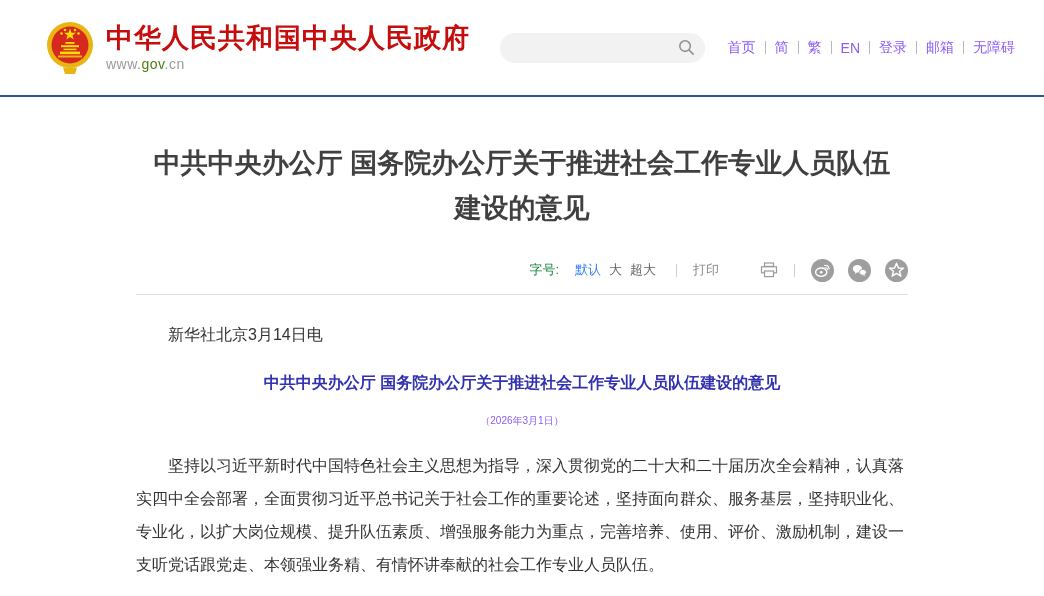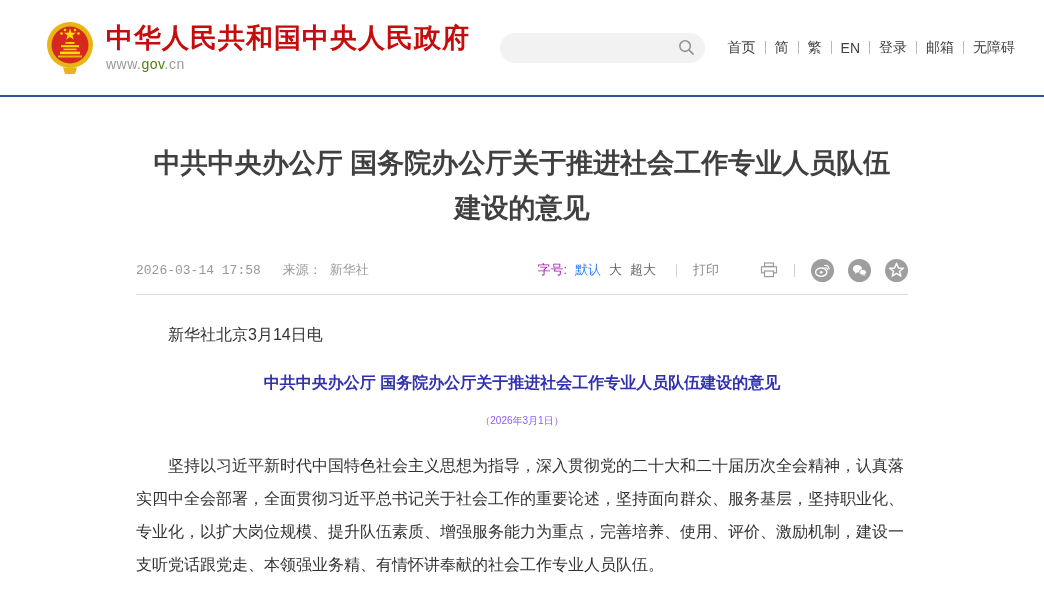--- a/index.html
+++ b/index.html
@@ -53,21 +53,21 @@
   }
   .search-icon { width: 17px; height: 17px; cursor: pointer; flex: 0 0 auto; }
   .top-nav {
     display: flex;
     align-items: center;
     margin-left: 14px;
     font-size: 14px;
     color: #3a3a3a;
     white-space: nowrap;
   }
-  .top-nav .nav-link { padding: 0 9px; cursor: pointer; color: #404040; }
+  .top-nav .nav-link { padding: 0 9px; cursor: pointer; color: #8b5cf6; }
   .top-nav .nav-sep { width: 1px; height: 13px; background: #b9b9b9; }
   
   .article { width: 772px; margin: 0 auto; padding-top: 44px; }
   .article-title {
     font-size: 27px;
     font-weight: bold;
     color: #404040;
     text-align: center;
     line-height: 45px;
     margin: 0 10px 28px;
@@ -76,21 +76,21 @@
     display: flex;
     align-items: center;
     font-size: 13px;
     color: #999;
     height: 22px;
   }
   .meta-left { display: flex; align-items: center; }
   .meta-date { margin-right: 22px; font-family: "Liberation Mono", "DejaVu Sans Mono", monospace; }
   .meta-source-label { margin-right: 8px; }
   .meta-right { margin-left: auto; display: flex; align-items: center; }
-  .fontsize-label { color: #a21caf; margin-right: 4px; text-align: center; }
+  .fontsize-label { color: #15803d; margin-right: 12px; text-align: center; }
   .fontsize-option { color: #666; padding: 0 4px; cursor: pointer; }
   .fontsize-option.active { color: #3b82f6; font-weight: normal; }
   .meta-sep { width: 1px; height: 13px; background: #cfcfcf; margin: 0 16px; }
   .print-btn { display: flex; align-items: center; color: #8a8a8a; cursor: pointer; gap: 34px; }
   .print-btn .print-label { margin-right: 7px; }
   .print-icon { width: 18px; height: 16px; }
   .share-group { display: flex; align-items: center; gap: 14px; }
   .share-btn { width: 23px; height: 23px; cursor: pointer; }
   .meta-divider { border: none; border-top: 1px solid #dcdcdc; margin-top: 13px; }
   
@@ -175,25 +175,20 @@
     <span class="nav-link">邮箱</span>
     <span class="nav-sep"></span>
     <span class="nav-link">无障碍</span>
   </nav>
 </header>
 
 <main class="article">
   <h1 class="article-title">中共中央办公厅 国务院办公厅关于推进社会工作专业人员队伍建设的意见</h1>
 
   <div class="meta-row">
-    <div class="meta-left">
-      <span class="meta-date">2026-03-14 17:58</span>
-      <span class="meta-source-label">来源：</span>
-      <span class="meta-source">新华社</span>
-    </div>
     <div class="meta-right">
       <span class="fontsize-label">字号:</span>
       <span class="fontsize-option active">默认</span>
       <span class="fontsize-option">大</span>
       <span class="fontsize-option">超大</span>
       <span class="meta-sep"></span>
       <span class="print-btn">
         <span class="print-label">打印</span>
         <svg class="print-icon" viewBox="0 0 18 16">
           <rect x="4.5" y="1" width="9" height="3.4" fill="none" stroke="#9b9b9b" stroke-width="1.2"></rect>

